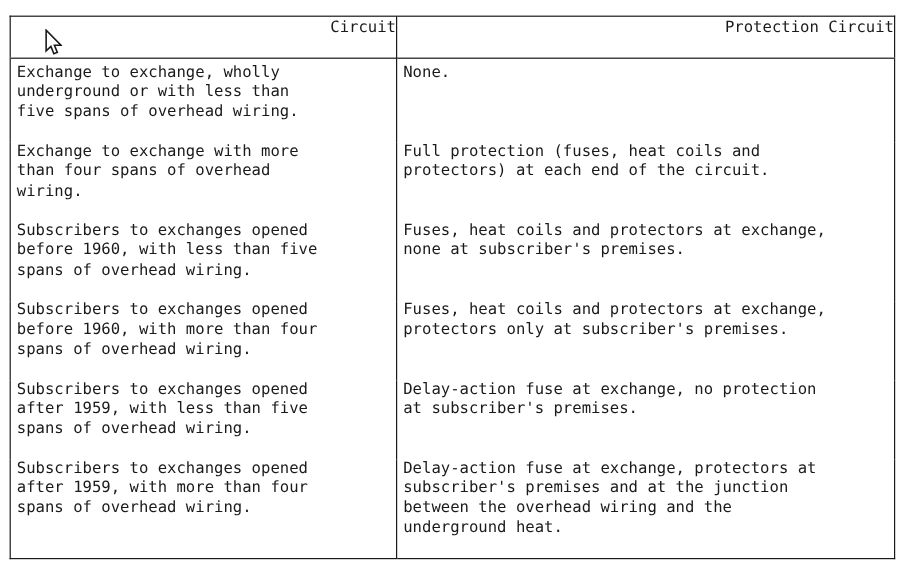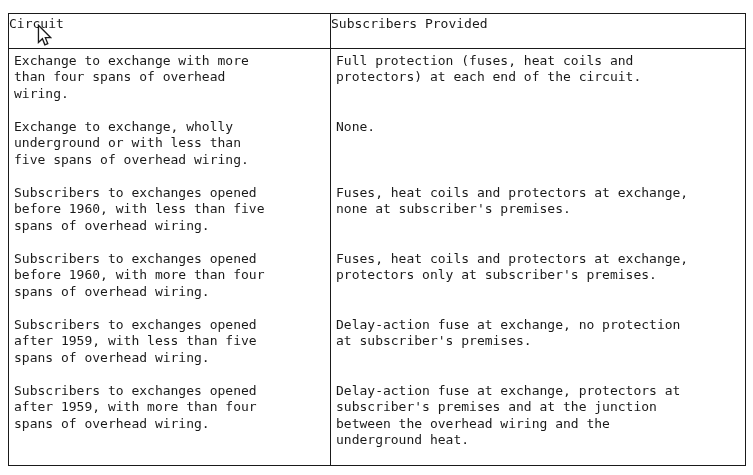--- a/index.html
+++ b/index.html
@@ -24,21 +24,21 @@
     border-collapse: collapse;
     table-layout: fixed;
     font-size: 13px;
     line-height: 16.5px;
     border: 1px solid #1a1a1a;
   }
   col.col-circuit { width: 322px; }
   col.col-protection { width: 415px; }
   table.protection-table th {
     font-weight: normal;
-    text-align: left;
+    text-align: right;
     vertical-align: top;
     padding: 2px 0 15px 0;
     border-bottom: 1px solid #1a1a1a;
     margin-top: 48px;
   }
   table.protection-table th:first-child,
   table.protection-table td:first-child {
     border-right: 1px solid #1a1a1a;
   }
   table.protection-table td {
@@ -63,36 +63,36 @@
 <div class="screen">
 
   <table class="protection-table">
     <colgroup>
       <col class="col-circuit">
       <col class="col-protection">
     </colgroup>
     <thead>
       <tr>
         <th>Circuit</th>
-        <th>Subscribers Provided</th>
+        <th>Protection Circuit</th>
       </tr>
     </thead>
     <tbody>
+      <tr>
+        <td>Exchange to exchange, wholly
+underground or with less than
+five spans of overhead wiring.</td>
+        <td>None.</td>
+      </tr>
       <tr>
         <td>Exchange to exchange with more
 than four spans of overhead
 wiring.</td>
         <td>Full protection (fuses, heat coils and
 protectors) at each end of the circuit.</td>
-      </tr>
-      <tr>
-        <td>Exchange to exchange, wholly
-underground or with less than
-five spans of overhead wiring.</td>
-        <td>None.</td>
       </tr>
       <tr>
         <td>Subscribers to exchanges opened
 before 1960, with less than five
 spans of overhead wiring.</td>
         <td>Fuses, heat coils and protectors at exchange,
 none at subscriber's premises.</td>
       </tr>
       <tr>
         <td>Subscribers to exchanges opened

